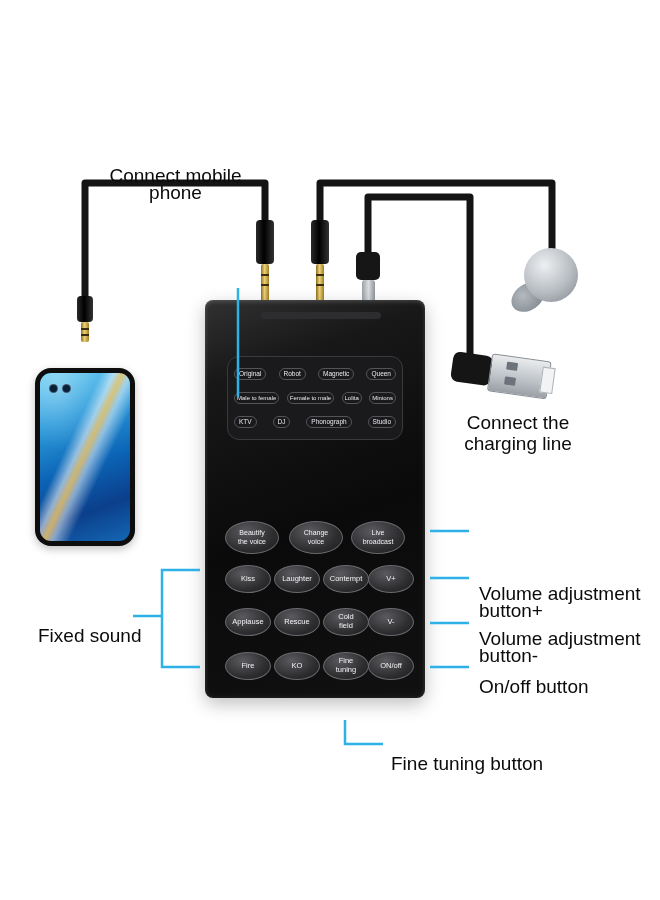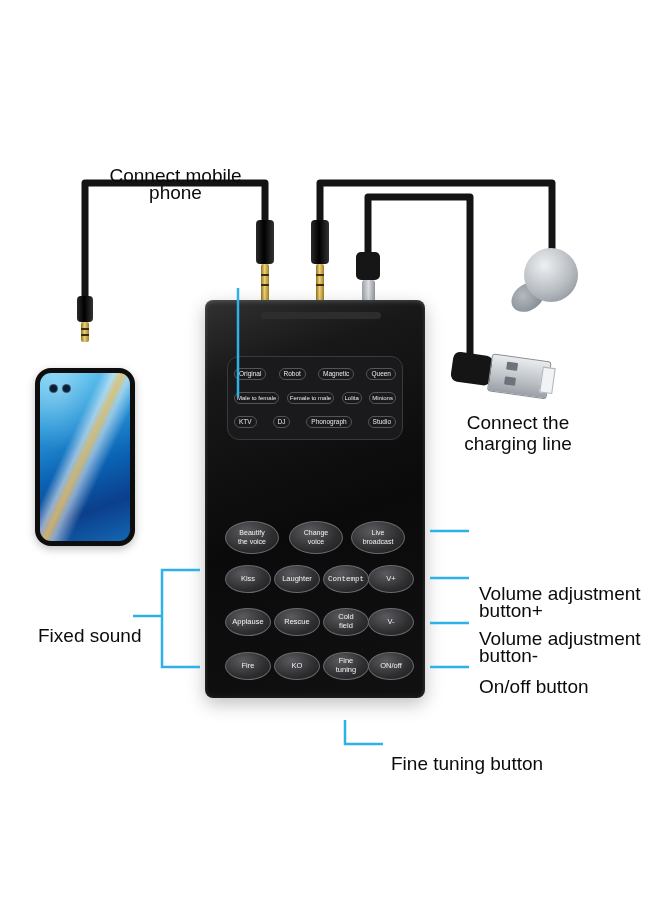--- a/index.html
+++ b/index.html
@@ -134,21 +134,21 @@
 
     <div class="btn lg" style="left:20px;top:221px;">Beautify
 the voice</div>
     <div class="btn lg" style="left:84px;top:221px;">Change
 voice</div>
     <div class="btn lg" style="left:146px;top:221px;">Live
 broadcast</div>
 
     <div class="btn sm" style="left:20px;top:265px;">Kiss</div>
     <div class="btn sm" style="left:69px;top:265px;">Laughter</div>
-    <div class="btn sm" style="left:118px;top:265px;font-family:Liberation Mono, monospace;">Contempt</div>
+    <div class="btn sm" style="left:118px;top:265px;">Contempt</div>
     <div class="btn sm" style="left:163px;top:265px;">V+</div>
 
     <div class="btn sm" style="left:20px;top:308px;text-align:center;">Applause</div>
     <div class="btn sm" style="left:69px;top:308px;">Rescue</div>
     <div class="btn sm" style="left:118px;top:308px;">Cold
 field</div>
     <div class="btn sm" style="left:163px;top:308px;">V-</div>
 
     <div class="btn sm" style="left:20px;top:352px;">Fire</div>
     <div class="btn sm" style="left:69px;top:352px;">KO</div>

